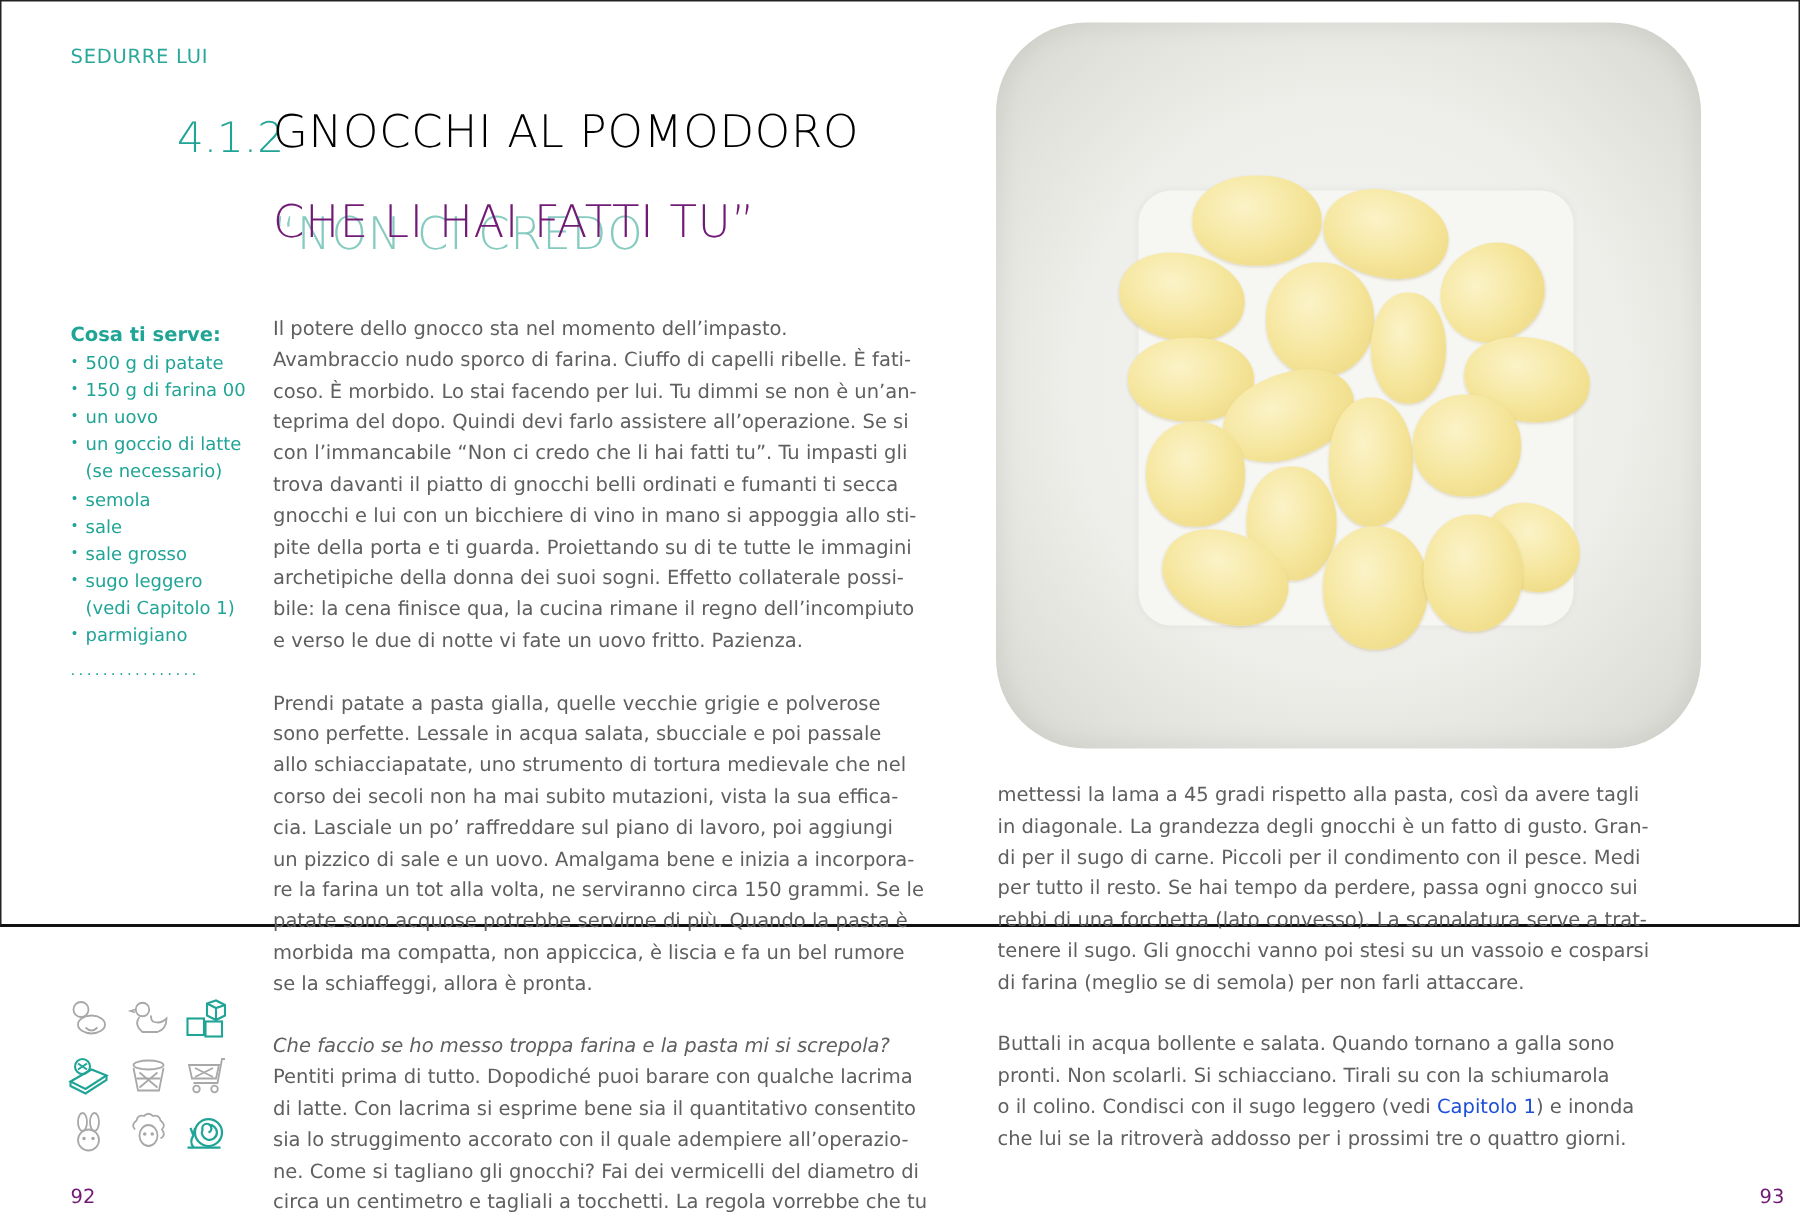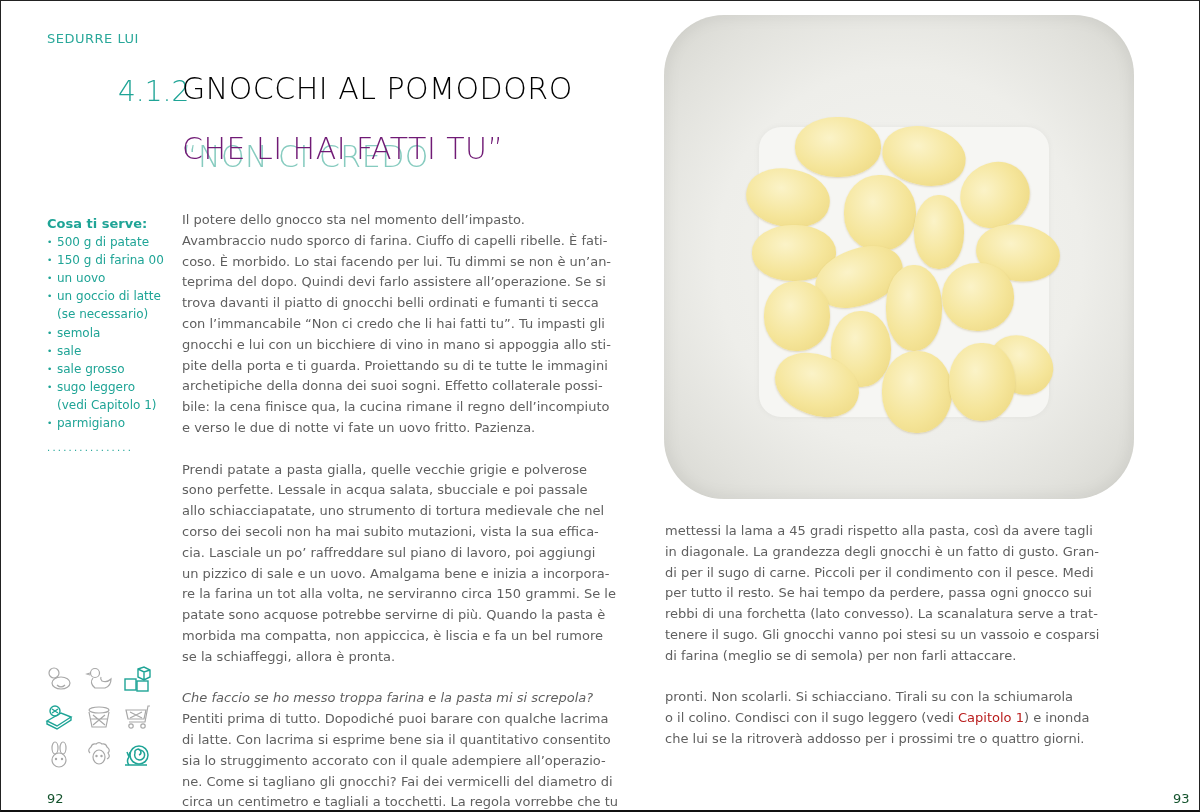--- a/index.html
+++ b/index.html
@@ -1,18 +1,18 @@
 <!DOCTYPE html>
 <html><head>
 <meta charset="utf-8">
 <style>
   * { box-sizing: border-box; margin: 0; padding: 0; }
   html, body { width: 1200px; height: 812px; background: #ffffff; overflow: hidden; }
   body { font-family: "DejaVu Sans", "Liberation Sans", sans-serif; color: #5a5a5a; position: relative; }
-  .spread { position: absolute; left: 0; top: 0; width: 1200px; height: 812px; border: 1px solid #222; border-bottom: 2px solid #111; background: #fff; }
+  .spread { position: absolute; left: 0; top: 0; width: 1200px; height: 618px; border: 1px solid #222; border-bottom: 2px solid #111; background: #fff; }
   .running-head { position: absolute; left: 46px; top: 30px; font-size: 13px; letter-spacing: 0.5px; color: #2aa89a; }
   .title-block { position: absolute; left: 117px; top: 70px; }
   .title-num { position: absolute; left: 0; top: 4px; font-size: 28px; color: #1fa496; font-weight: 300; letter-spacing: 0px; }
   .title-line { position: absolute; left: 64px; font-size: 30px; line-height: 32px; white-space: nowrap; letter-spacing: 0.5px; font-weight: 300; }
   .title-l1 { top: 2px; color: #000000; }
   .title-l2 { top: 30px; color: #86cbbf; margin-top: 40px; }
   .title-l3 { top: 62px; color: #701a75; }
 
   .ingredients { position: absolute; left: 46px; top: 214px; width: 130px; color: #1fa496; font-size: 12px; line-height: 18.1px; }
   .ing-head { font-weight: bold; font-size: 13px; }
@@ -21,30 +21,30 @@
   .ing-item.cont::before { content: ""; }
   .dots { margin-top: 12px; letter-spacing: 2.2px; font-size: 10px; color: #1fa496; line-height: 8px; }
 
   .body-col { position: absolute; font-size: 13px; line-height: 20.8px; color: #5f5f5f; text-align: justify; }
   .col-left { left: 181px; top: 209px; width: 405px; }
   .col-right { left: 664px; top: 520px; width: 399px; }
   .para { margin-bottom: 20.8px; }
   .para .line { display: block; text-align: justify; text-align-last: justify; white-space: nowrap; }
   .para .line.last { text-align-last: left; }
   .italic { font-style: italic; }
-  .link { color: #b91c1c; margin-top: 32px; }
+  .link { color: #1d4ed8; margin-top: 32px; }
 
   .photo { position: absolute; left: 663px; top: 14px; width: 470px; height: 484px; }
   .plate { position: absolute; left: 0; top: 0; width: 470px; height: 484px; border-radius: 60px; background: radial-gradient(ellipse at 50% 50%, #f4f4f1 0%, #eeeeea 55%, #e2e2dd 80%, #d6d6d0 100%); box-shadow: inset 0 0 18px rgba(0,0,0,0.08); }
   .plate-inner { position: absolute; left: 95px; top: 112px; width: 290px; height: 290px; border-radius: 22px; background: #f6f6f3; box-shadow: 0 0 6px rgba(0,0,0,0.05); }
   .gnocco { position: absolute; border-radius: 48%; background: radial-gradient(ellipse at 40% 35%, #fbf3c8 0%, #f5e59a 55%, #ebd57c 100%); box-shadow: 0 1px 2px rgba(150,120,40,0.25); }
 
   .icons { position: absolute; left: 44px; top: 664px; width: 110px; }
   .icon { position: absolute; width: 28px; height: 28px; }
-  .page-num { position: absolute; top: 790px; font-size: 13px; color: #14532d; }
+  .page-num { position: absolute; top: 790px; font-size: 13px; color: #701a75; }
   .pn-left { left: 46px; }
   .pn-right { left: 1172px; }
 </style>
 </head>
 <body>
 
 <div class="spread">
 
   <div class="running-head">SEDURRE LUI</div>
 
@@ -70,22 +70,22 @@
     <div class="ing-item">parmigiano</div>
     <div class="dots">................</div>
   </div>
 
   <div class="body-col col-left">
     <div class="para">
       <span class="line last">Il potere dello gnocco sta nel momento dell’impasto.</span>
       <span class="line">Avambraccio nudo sporco di farina. Ciuffo di capelli ribelle. È fati-</span>
       <span class="line">coso. È morbido. Lo stai facendo per lui. Tu dimmi se non è un’an-</span>
       <span class="line">teprima del dopo. Quindi devi farlo assistere all’operazione. Se si</span>
+      <span class="line">con l’immancabile “Non ci credo che li hai fatti tu”. Tu impasti gli</span>
       <span class="line">trova davanti il piatto di gnocchi belli ordinati e fumanti ti secca</span>
-      <span class="line">con l’immancabile “Non ci credo che li hai fatti tu”. Tu impasti gli</span>
       <span class="line">gnocchi e lui con un bicchiere di vino in mano si appoggia allo sti-</span>
       <span class="line">pite della porta e ti guarda. Proiettando su di te tutte le immagini</span>
       <span class="line">archetipiche della donna dei suoi sogni. Effetto collaterale possi-</span>
       <span class="line">bile: la cena finisce qua, la cucina rimane il regno dell’incompiuto</span>
       <span class="line last">e verso le due di notte vi fate un uovo fritto. Pazienza.</span>
     </div>
     <div class="para">
       <span class="line">Prendi patate a pasta gialla, quelle vecchie grigie e polverose</span>
       <span class="line">sono perfette. Lessale in acqua salata, sbucciale e poi passale</span>
       <span class="line">allo schiacciapatate, uno strumento di tortura medievale che nel</span>
@@ -212,20 +212,21 @@
     <div class="para">
       <span class="line">mettessi la lama a 45 gradi rispetto alla pasta, così da avere tagli</span>
       <span class="line">in diagonale. La grandezza degli gnocchi è un fatto di gusto. Gran-</span>
       <span class="line">di per il sugo di carne. Piccoli per il condimento con il pesce. Medi</span>
       <span class="line">per tutto il resto. Se hai tempo da perdere, passa ogni gnocco sui</span>
       <span class="line">rebbi di una forchetta (lato convesso). La scanalatura serve a trat-</span>
       <span class="line">tenere il sugo. Gli gnocchi vanno poi stesi su un vassoio e cosparsi</span>
       <span class="line last">di farina (meglio se di semola) per non farli attaccare.</span>
     </div>
     <div class="para">
+      <span class="line">Buttali in acqua bollente e salata. Quando tornano a galla sono</span>
       <span class="line">pronti. Non scolarli. Si schiacciano. Tirali su con la schiumarola</span>
       <span class="line"><span>o il colino. Condisci con il sugo leggero (vedi </span><span class="link">Capitolo 1</span><span>) e inonda</span></span>
       <span class="line last">che lui se la ritroverà addosso per i prossimi tre o quattro giorni.</span>
     </div>
   </div>
 
   <div class="page-num pn-right">93</div>
 </div>
 
 </body></html>

